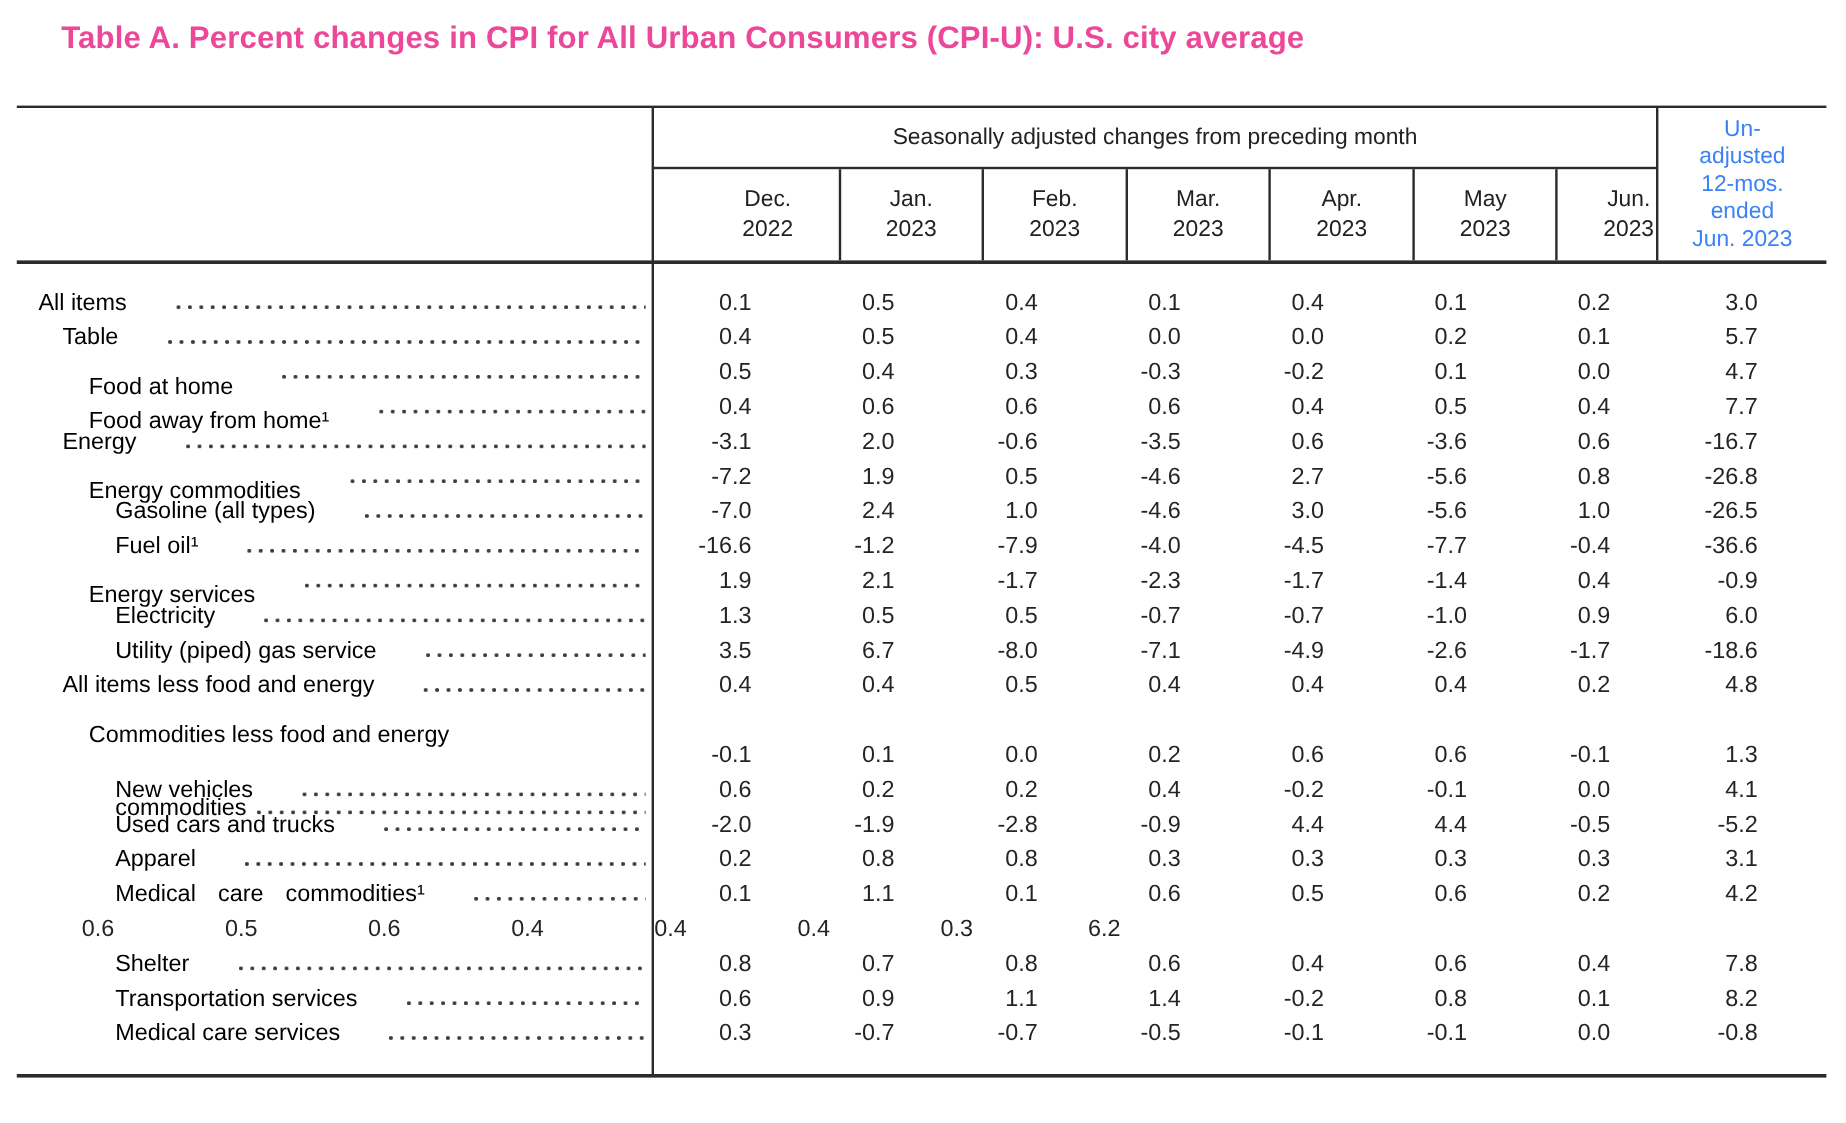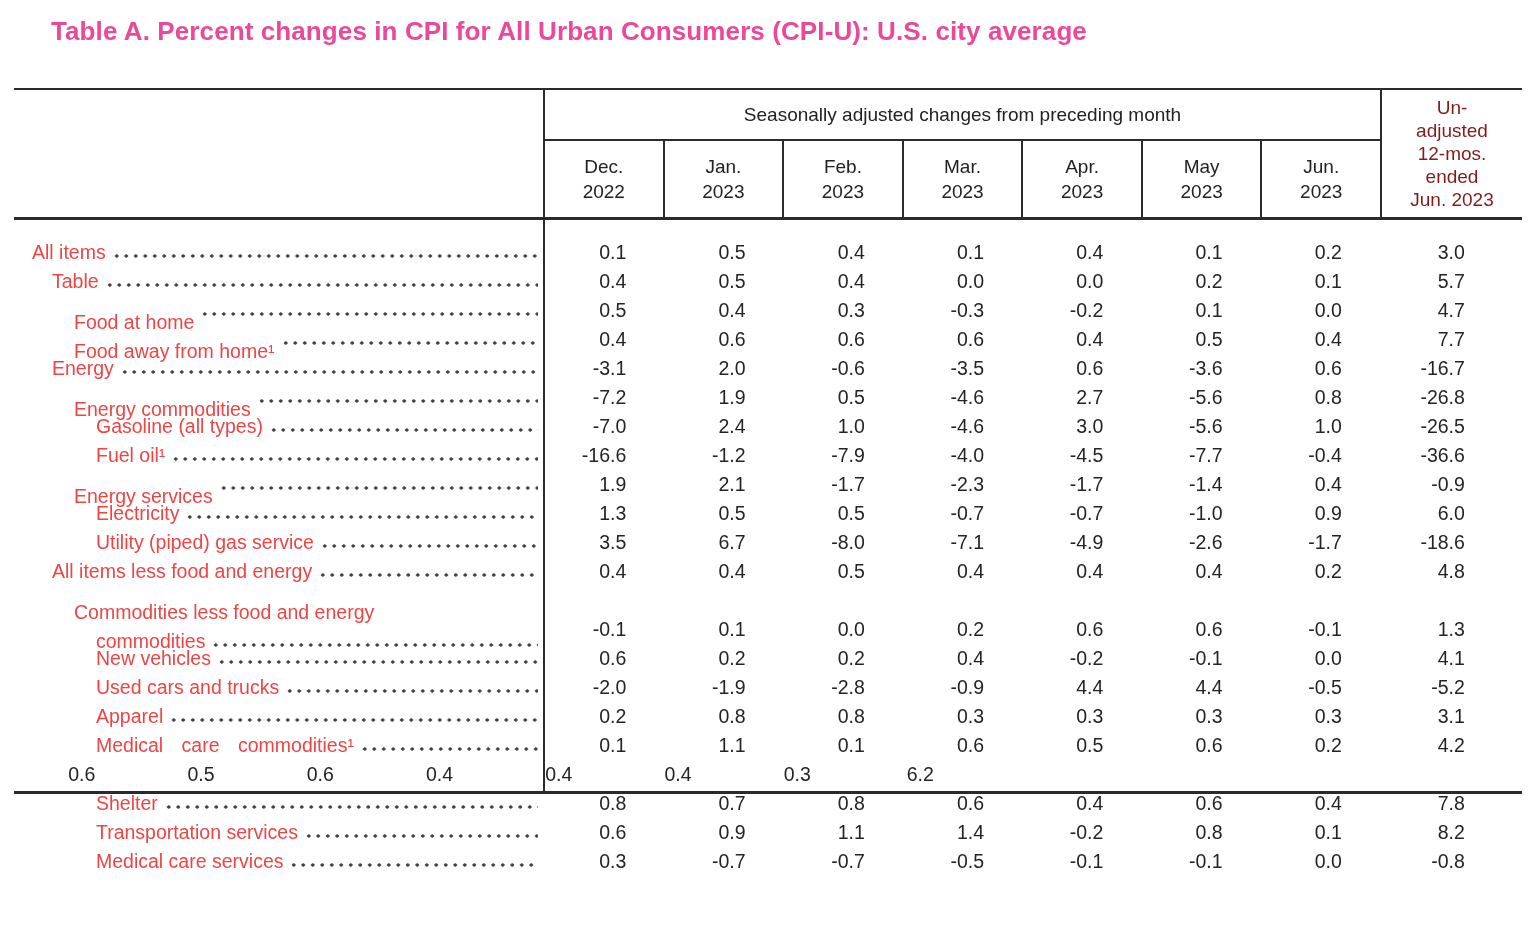--- a/index.html
+++ b/index.html
@@ -8,65 +8,66 @@
     font-family:"Liberation Sans","DejaVu Sans",sans-serif; color:#1e1e1e;
     overflow:hidden;
   }
   .title {
     position:absolute; left:27px; top:16px;
     font-size:26px; font-weight:bold; color:#ec4899; letter-spacing:0.1px;
     white-space:nowrap;
     margin-left:24px;
   }
   .cpi-table {
-    position:absolute; left:14px; top:88px; width:1508px; height:706px;
+    position:absolute; left:14px; top:88px; width:1508px; height:810px;
     border-top:2px solid #2b2b2b; border-bottom:3px solid #2b2b2b;
     box-sizing:border-box;
   }
   .vline-main {
     position:absolute; left:529px; top:0; bottom:0; width:2px; background:#2b2b2b;
   }
   
   .thead {
     position:absolute; left:0; top:0; width:100%; height:130px;
     border-bottom:3px solid #2b2b2b; box-sizing:border-box;
   }
   .group-cell {
     position:absolute; left:531px; top:0; width:835px; height:51px;
     border-bottom:2px solid #2b2b2b; box-sizing:border-box;
     display:flex; align-items:center; justify-content:center;
     font-size:19px; color:#222;
   }
   .months {
     position:absolute; left:531px; top:51px; width:835px; height:76px;
     display:flex;
+    padding-left:36px;
   }
   .month-cell {
     flex:1 1 0; display:flex; flex-direction:column;
     align-items:center; justify-content:center;
     font-size:19px; line-height:25px; color:#222;
     border-left:2px solid #2b2b2b; box-sizing:border-box;
   }
   .month-cell:first-child { border-left:none; }
   .unadj-cell {
     position:absolute; left:1366px; top:0; width:142px; height:127px;
     border-left:2px solid #2b2b2b; box-sizing:border-box;
     display:flex; flex-direction:column; align-items:center; justify-content:center;
-    font-size:19px; line-height:23px; color:#7f1d1d; text-align:center;
+    font-size:19px; line-height:23px; color:#3b82f6; text-align:center;
   }
   
   .tbody {
     position:absolute; left:0; top:130px; width:100%;
     padding-top:18px; box-sizing:border-box;
   }
   .trow { display:flex; height:29px; }
   .trow.two-line { height:58px; }
   .label-cell {
     width:531px; box-sizing:border-box; display:flex;
-    font-size:19.5px; color:#ef4444;
+    font-size:19.5px; color:#000000;gap:32px;
   }
   .trow.two-line .label-cell { flex-direction:column; }
   .lbl-text, .lbl-line1 { line-height:29px; white-space:nowrap; }
   .lbl-line2 { display:flex; height:29px; }
   .ind0 { padding-left:18px; }
   .ind1 { padding-left:38px; }
   .ind2 { padding-left:60px;margin-top:12px; }
   .ind3 { padding-left:82px; }
   .leader {
     flex:1; margin-left:4px; margin-right:7px;

